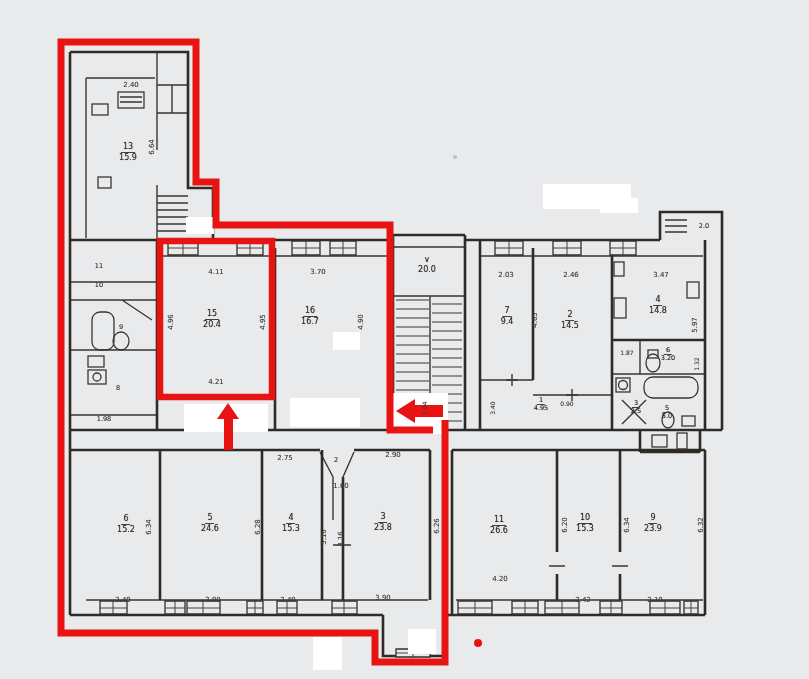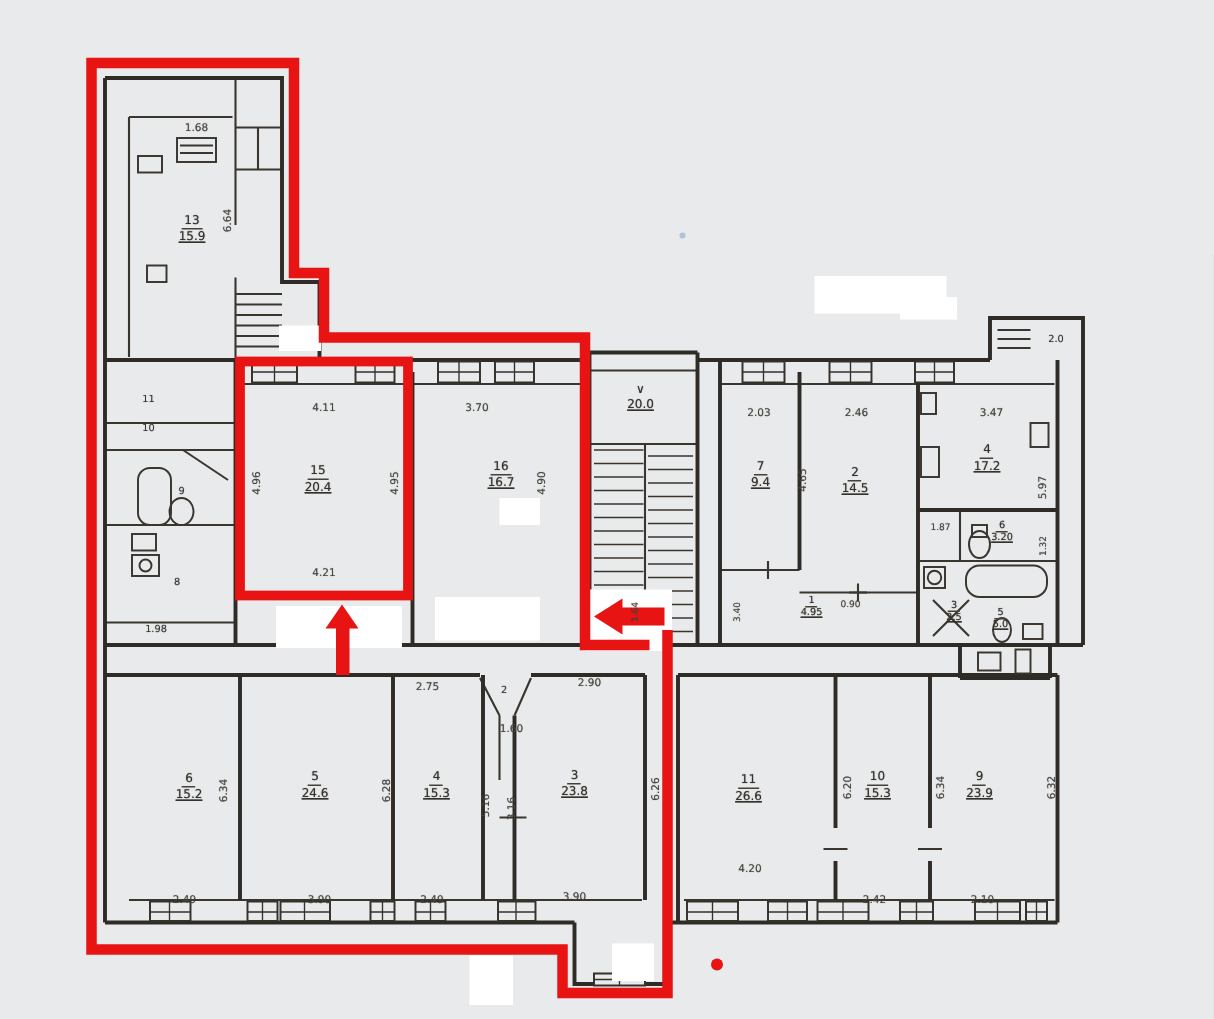--- a/index.html
+++ b/index.html
@@ -3,21 +3,21 @@
 <meta charset="utf-8">
 <style>
   html,body{margin:0;padding:0;background:#d8dadb;}
   .stage{position:relative;width:809px;height:679px;background:#e8eaeb;overflow:hidden;
          font-family:"DejaVu Sans",sans-serif;}
   .stage svg{position:absolute;left:0;top:0;}
   .labels{position:absolute;left:0;top:0;width:100%;height:100%;}
   .room{position:absolute;transform:translateX(-50%);text-align:center;color:#35312b;
         font-size:8px;line-height:1.2;text-shadow:0 0 .7px rgba(40,36,30,.6);}
   .room .num{display:inline-block;border-bottom:1px solid #45413a;padding:0 2px;text-align:right;}
-  .room .area{display:block;text-decoration:underline;}
+  .room .area{display:block;}
   .room.sm{font-size:6.5px;line-height:1.15;}
   .room.nofrac .num{border-bottom:none;padding:0;}
   .dim{position:absolute;font-size:7px;color:#4a463f;white-space:nowrap;
        transform:translate(-50%,-50%);text-shadow:0 0 .6px rgba(40,36,30,.5);}
   .dim.v{transform:translate(-50%,-50%) rotate(-90deg);}
   .dim.t{font-size:6px;}
   .cell{position:absolute;font-size:6.5px;color:#3b372f;transform:translate(-50%,-50%);
         text-shadow:0 0 .6px rgba(40,36,30,.5);}
 </style>
 </head>
@@ -112,24 +112,24 @@
   <polygon points="228,403 217,419 224,419 224,450 233,450 233,419 239,419" fill="#e81313"></polygon>
   <polygon points="396,411 415,399 415,405 443,405 443,417 415,417 415,423" fill="#e81313"></polygon>
   <circle cx="478" cy="643" r="4" fill="#e81313"></circle>
   <circle cx="455" cy="157" r="2" fill="#9db3d6" opacity="0.75"></circle>
 </svg>
 
 <div class="labels">
 
   <div class="room" style="left:128px;top:142px"><span class="num">13</span><span class="area">15.9</span></div>
   <div class="room" style="left:212px;top:309px"><span class="num">15</span><span class="area">20.4</span></div>
-  <div class="room" style="left:334px;top:306px"><span class="num">16</span><span class="area">16.7</span></div>
+  <div class="room" style="left:310px;top:306px"><span class="num">16</span><span class="area">16.7</span></div>
   <div class="room" style="left:507px;top:306px"><span class="num">7</span><span class="area">9.4</span></div>
   <div class="room" style="left:570px;top:310px"><span class="num">2</span><span class="area">14.5</span></div>
-  <div class="room" style="left:658px;top:295px"><span class="num">4</span><span class="area">17.2</span></div>
+  <div class="room" style="left:658px;top:295px"><span class="num">4</span><span class="area">14.8</span></div>
   <div class="room sm" style="left:668px;top:347px"><span class="num">6</span><span class="area">3.20</span></div>
   <div class="room sm" style="left:636px;top:400px"><span class="num">3</span><span class="area">2.5</span></div>
   <div class="room sm" style="left:667px;top:405px"><span class="num">5</span><span class="area">5.0</span></div>
   <div class="room sm" style="left:541px;top:397px"><span class="num">1</span><span class="area">4.95</span></div>
   <div class="room" style="left:126px;top:514px"><span class="num">6</span><span class="area">15.2</span></div>
   <div class="room" style="left:210px;top:513px"><span class="num">5</span><span class="area">24.6</span></div>
   <div class="room" style="left:291px;top:513px"><span class="num">4</span><span class="area">15.3</span></div>
   <div class="room" style="left:383px;top:512px"><span class="num">3</span><span class="area">23.8</span></div>
   <div class="room" style="left:499px;top:515px"><span class="num">11</span><span class="area">26.6</span></div>
   <div class="room" style="left:585px;top:513px"><span class="num">10</span><span class="area">15.3</span></div>
@@ -138,21 +138,21 @@
   <div class="room nofrac" style="left:427px;top:255px"><span class="num">∨</span><span class="area">20.0</span></div>
   <div class="cell" style="left:336px;top:460px">2</div>
   <div class="cell" style="left:704px;top:226px">2.0</div>
 
   <div class="cell" style="left:99px;top:266px">11</div>
   <div class="cell" style="left:99px;top:285px">10</div>
   <div class="cell" style="left:121px;top:327px">9</div>
   <div class="cell" style="left:118px;top:388px">8</div>
   <div class="cell" style="left:104px;top:419px">1.98</div>
 
-  <div class="dim" style="left:131px;top:85px">1.68</div>
+  <div class="dim" style="left:131px;top:85px">2.40</div>
   <div class="dim" style="left:216px;top:272px">4.11</div>
   <div class="dim" style="left:318px;top:272px">3.70</div>
   <div class="dim" style="left:216px;top:382px">4.21</div>
   <div class="dim" style="left:506px;top:275px">2.03</div>
   <div class="dim" style="left:571px;top:275px">2.46</div>
   <div class="dim" style="left:661px;top:275px">3.47</div>
   <div class="dim t" style="left:627px;top:352px">1.87</div>
   <div class="dim t" style="left:567px;top:403px">0.90</div>
   <div class="dim" style="left:285px;top:458px">2.75</div>
   <div class="dim" style="left:393px;top:455px">2.90</div>

